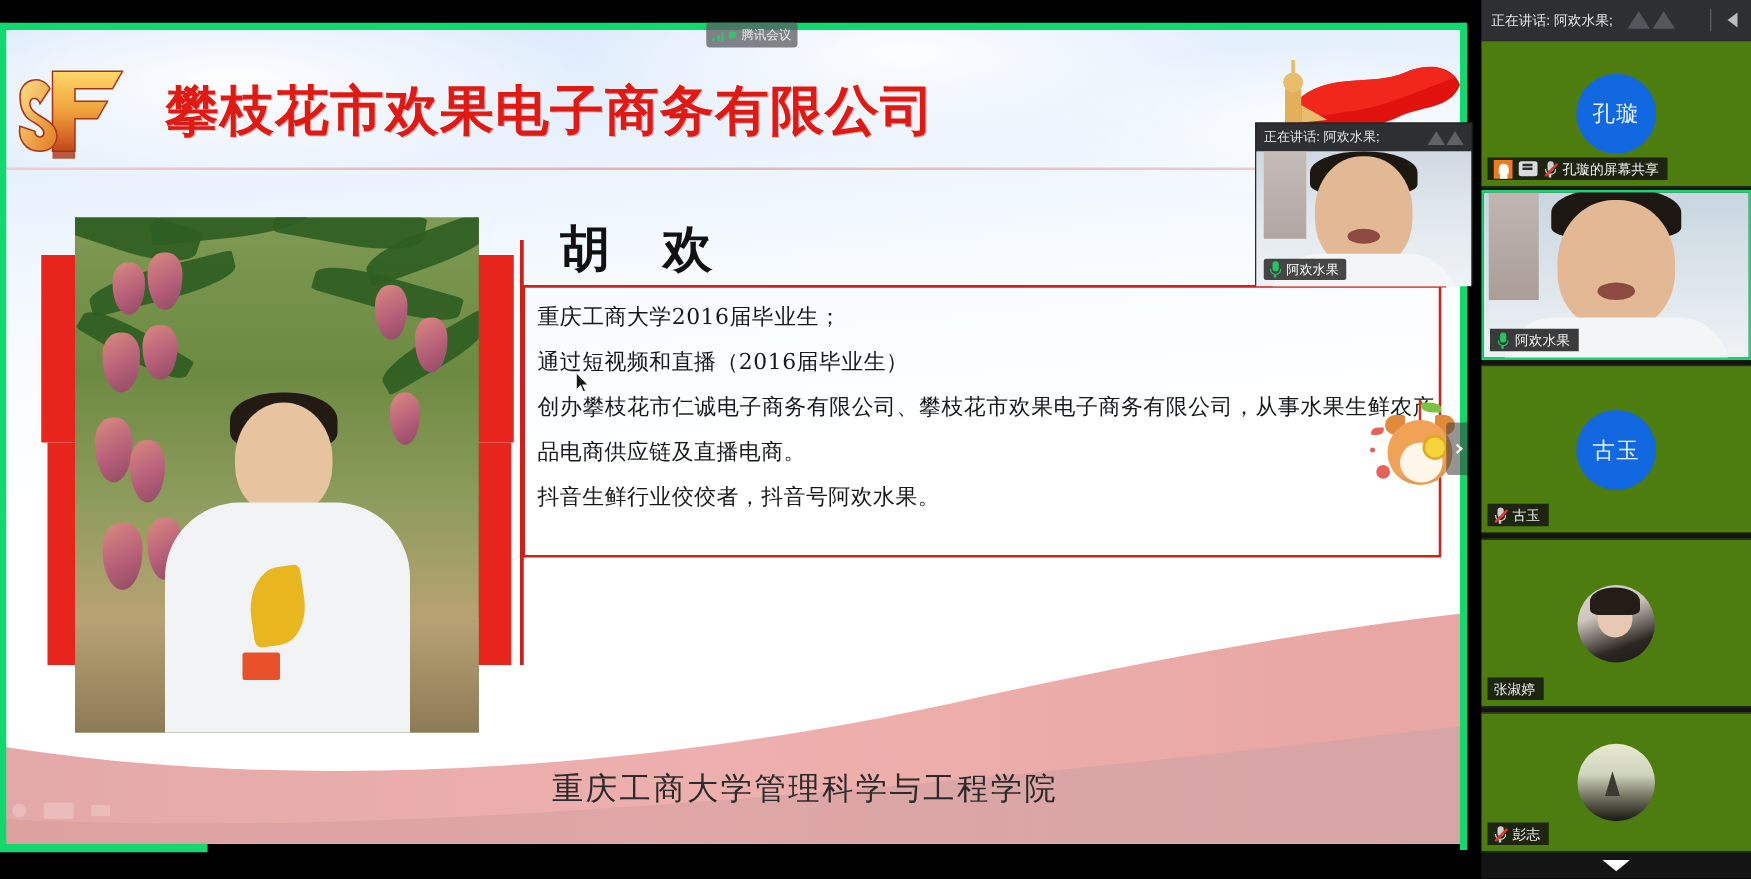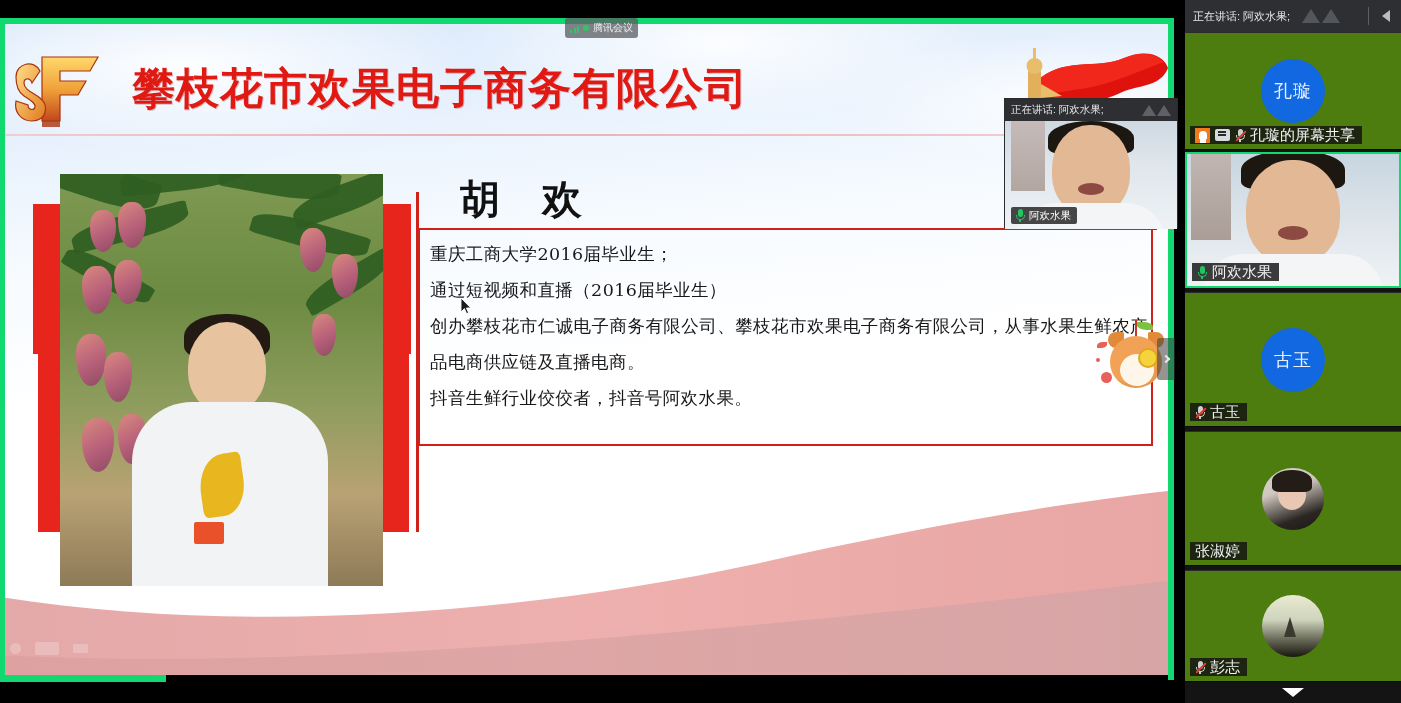--- a/index.html
+++ b/index.html
@@ -118,21 +118,21 @@
   .photo .shirt-tag{ position:absolute; left:134px; top:348px; width:30px; height:22px;
     background:#e8512a; border-radius:2px; }
 
   
   .name-line{
     position:absolute; left:418px; top:148px; width:735px; height:56px;
   }
   .person-name{
     font-family:"DejaVu Serif","Liberation Serif",serif;
     font-size:40px; font-weight:700; color:#111; letter-spacing:14px;
-    margin-left:42px;
+    margin-left:30px;
   }
   .text-panel{
     position:absolute; left:418px; top:204px; width:735px; height:218px;
     border:2px solid #d0201a; border-top:2px solid #d0201a;
     background:transparent;
   }
   .text-panel .rule-top{
     position:absolute; left:-2px; top:-2px; width:739px; height:2px; background:#d0201a;
   }
   .body-text{
@@ -291,21 +291,21 @@
     border-radius:50% 50% 20% 20%; background:#241c16; z-index:2; }
   .av-scene{ background:linear-gradient(180deg,#e9ead0 0%, #cfd4bd 40%, #6e6f5d 70%, #17170f 100%); }
   .av-scene::after{ content:""; position:absolute; left:22px; top:22px; width:12px; height:20px;
     background:#3a3a30; clip-path:polygon(50% 0,100% 100%,0 100%); }
 
   .tile-label{
     position:absolute; left:5px; bottom:5px; height:18px;
     background:rgba(18,18,18,.82); display:flex; align-items:center; gap:5px;
     padding:0 7px 0 5px;
   }
-  .tile-label .lbl{ font-size:15px; color:#f2f2f2; white-space:nowrap; }
+  .tile-label .lbl{ font-size:11px; color:#f2f2f2; white-space:nowrap; }
 
   .host-badge{
     width:15px; height:15px; background:#f07b1e; display:flex;
     align-items:center; justify-content:center; flex:0 0 auto;
   }
   .host-badge i{ display:block; width:8px; height:8px; border-radius:50% 50% 0 0;
     background:#fff; box-shadow:0 5px 0 -1px #fff; }
   .share-ico{
     width:15px; height:12px; background:#d8dce0; border-radius:2px; position:relative; flex:0 0 auto;
   }
@@ -462,20 +462,21 @@
             </linearGradient>
             <linearGradient id="pk2" x1="0" y1="0" x2="1" y2="0">
               <stop offset="0" stop-color="#d89a99"></stop>
                 <stop offset="1" stop-color="#caa3a6"></stop>
             </linearGradient>
           </defs>
           <path d="M0 112 C240 150, 520 130, 760 78 C920 42, 1060 18, 1168 6 L1168 190 L0 190 Z" fill="url(#pk)"></path>
           <path d="M0 170 C300 186, 700 150, 1168 96 L1168 190 L0 190 Z" fill="url(#pk2)" opacity=".55"></path>
         </svg>
       </div>
+      <div class="footer-text">重庆工商大学管理科学与工程学院</div>
 
       <div class="ghost-toolbar">
         <span class="gt-1"></span>
         <span class="gt-2"></span>
         <span class="gt-3"></span>
       </div>
     </div>
 
     <div class="green-border-top"></div>
     <div class="green-border-left"></div>

